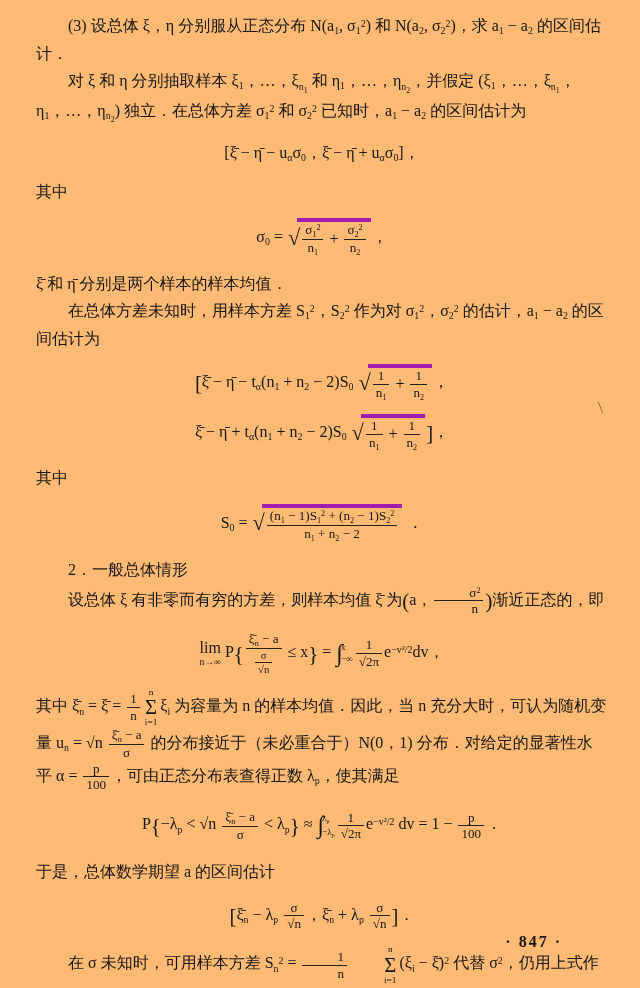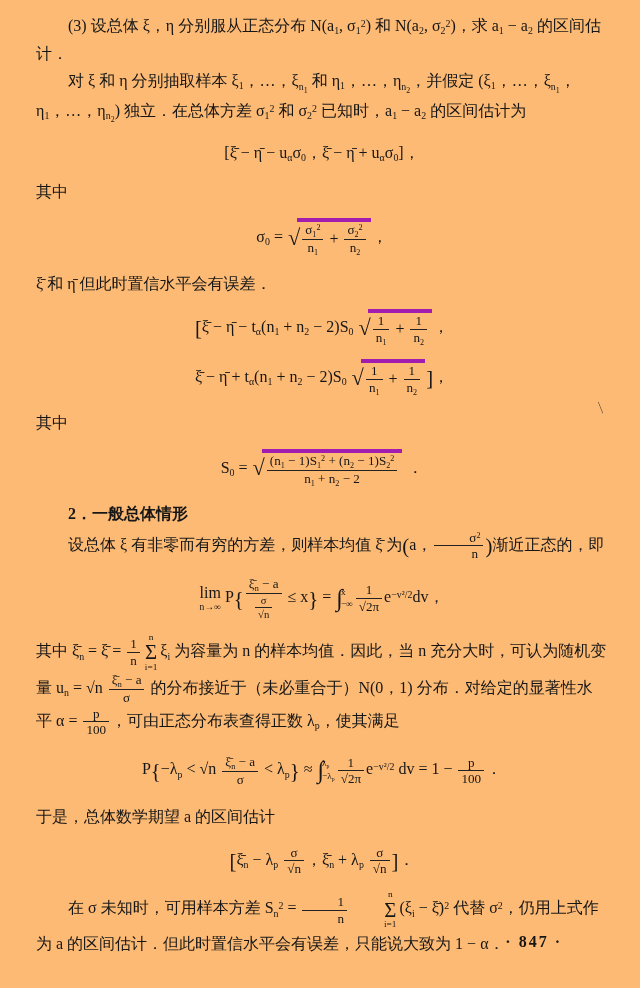--- a/index.html
+++ b/index.html
@@ -12,21 +12,21 @@
     font-family:"Liberation Serif","DejaVu Serif",serif;
     font-size:16px;
     line-height:1.72;
     overflow:hidden;
     box-sizing:border-box;
     padding:12px 32px 0 36px;
   }
   p{margin:0;}
   .indent{text-indent:2em;}
   .noindent{text-indent:0;}
-  .heading{font-weight:bold;text-indent:2em;margin-top:0;}
+  .heading{font-weight:normal;text-indent:2em;margin-top:0;}
   .display{text-align:center;margin:12px 0;white-space:nowrap;}
 
   sub{font-size:0.62em;vertical-align:-0.35em;}
   sup{font-size:0.62em;vertical-align:0.45em;}
   sub sub{font-size:0.8em;}
 
   .frac{display:inline-block;vertical-align:middle;text-align:center;font-size:0.82em;line-height:1.18;margin:0 2px;}
   .frac>.num{display:block;border-bottom:1px solid #222;padding:0 3px;}
   .frac>.den{display:block;padding:0 3px;}
 
@@ -67,22 +67,23 @@
   <p class="indent">(3) 设总体 ξ，η 分别服从正态分布 N(a<sub>1</sub>, σ<sub>1</sub><sup>2</sup>) 和 N(a<sub>2</sub>, σ<sub>2</sub><sup>2</sup>)，求 a<sub>1</sub> − a<sub>2</sub> 的区间估计．</p>
 
   <p class="indent">对 ξ 和 η 分别抽取样本 ξ<sub>1</sub>，…，ξ<sub>n<sub>1</sub></sub> 和 η<sub>1</sub>，…，η<sub>n<sub>2</sub></sub>，并假定 (ξ<sub>1</sub>，…，ξ<sub>n<sub>1</sub></sub>，η<sub>1</sub>，…，η<sub>n<sub>2</sub></sub>) 独立．在总体方差 σ<sub>1</sub><sup>2</sup> 和 σ<sub>2</sub><sup>2</sup> 已知时，a<sub>1</sub> − a<sub>2</sub> 的区间估计为</p>
 
   <div class="display">[ξ̄ − η̄ − u<sub>α</sub>σ<sub>0</sub>，ξ̄ − η̄ + u<sub>α</sub>σ<sub>0</sub>]，</div>
 
   <p class="noindent">其中</p>
 
   <div class="display">σ<sub>0</sub> = <span class="sqrt"><span class="rs">√</span><span class="rb"><span class="frac"><span class="num">σ<sub>1</sub><sup>2</sup></span><span class="den">n<sub>1</sub></span></span> + <span class="frac"><span class="num">σ<sub>2</sub><sup>2</sup></span><span class="den">n<sub>2</sub></span></span></span></span>，</div>
 
-  <p class="noindent">ξ̄ 和 η̄ 但此时置信水平会有误差．</p>
+  <p class="noindent">ξ̄ 和 η̄ 分别是两个样本的样本均值．</p>
 
+  <p class="indent">在总体方差未知时，用样本方差 S<sub>1</sub><sup>2</sup>，S<sub>2</sub><sup>2</sup> 作为对 σ<sub>1</sub><sup>2</sup>，σ<sub>2</sub><sup>2</sup> 的估计，a<sub>1</sub> − a<sub>2</sub> 的区间估计为</p>
 
   <div class="display"><span class="bigb">[</span>ξ̄ − η̄ − t<sub>α</sub>(n<sub>1</sub> + n<sub>2</sub> − 2)S<sub>0</sub> <span class="sqrt"><span class="rs">√</span><span class="rb"><span class="frac"><span class="num">1</span><span class="den">n<sub>1</sub></span></span> + <span class="frac"><span class="num">1</span><span class="den">n<sub>2</sub></span></span></span></span>，</div>
 
   <div class="display">ξ̄ − η̄ + t<sub>α</sub>(n<sub>1</sub> + n<sub>2</sub> − 2)S<sub>0</sub> <span class="sqrt"><span class="rs">√</span><span class="rb"><span class="frac"><span class="num">1</span><span class="den">n<sub>1</sub></span></span> + <span class="frac"><span class="num">1</span><span class="den">n<sub>2</sub></span></span></span></span><span class="bigb">]</span>，</div>
 
   <p class="noindent">其中</p>
 
   <div class="display">S<sub>0</sub> = <span class="sqrt"><span class="rs">√</span><span class="rb"><span class="frac"><span class="num">(n<sub>1</sub> − 1)S<sub>1</sub><sup>2</sup> + (n<sub>2</sub> − 1)S<sub>2</sub><sup>2</sup></span><span class="den">n<sub>1</sub> + n<sub>2</sub> − 2</span></span></span></span> ．</div>
 
   <p class="heading">2．一般总体情形</p>

